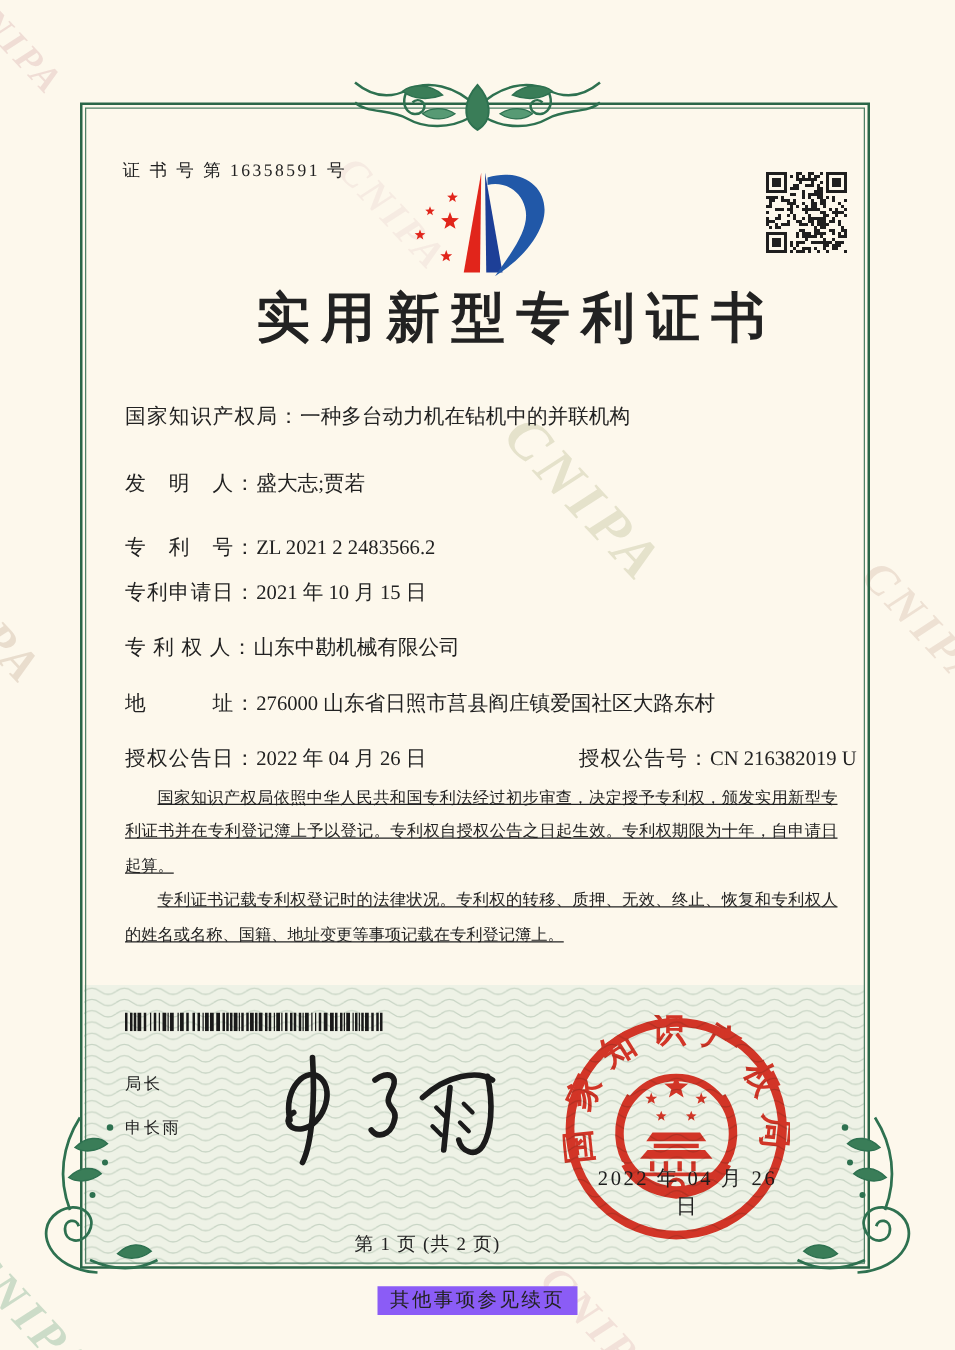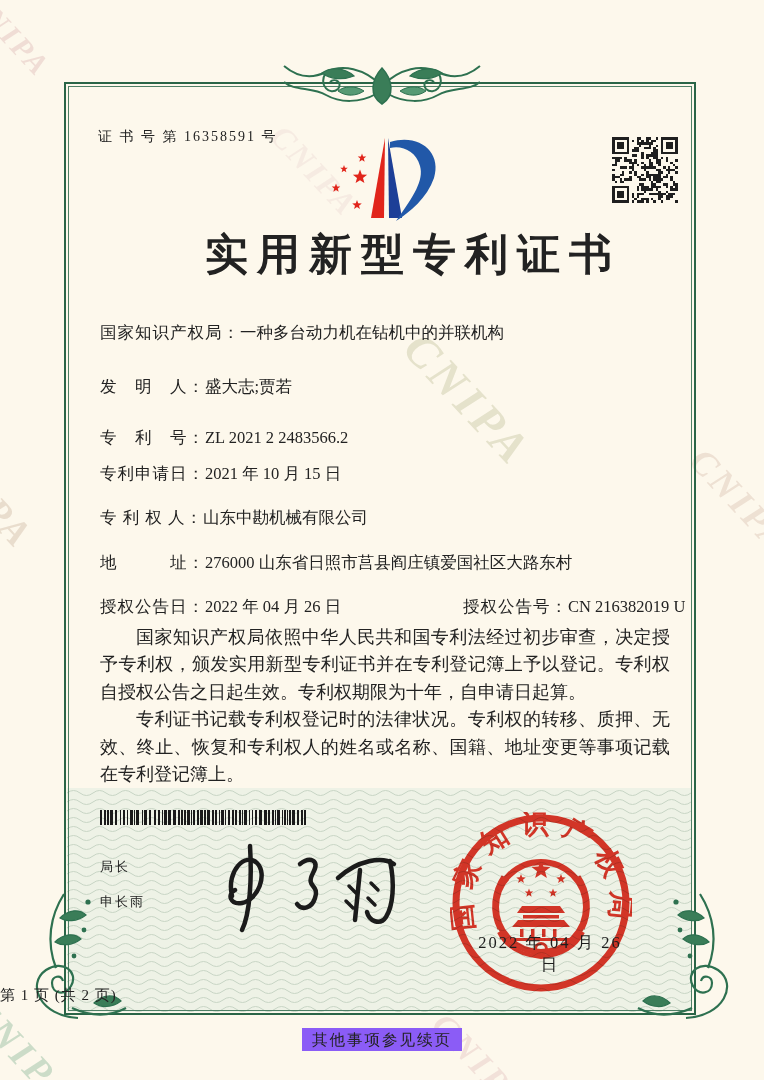--- a/index.html
+++ b/index.html
@@ -29,25 +29,25 @@
   .certno{ position:absolute; left:98px; top:128px; font-size:14px; letter-spacing:2px;}
   .title{
     position:absolute; left:0; top:226px; width:621px; text-align:right;
     font-size:43px; font-weight:bold; letter-spacing:9px;
   }
   .row{ position:absolute; left:100px; width:580px; font-size:16.5px; white-space:nowrap;}
   .row .lbl{ letter-spacing:1px; }
   .grant2{ position:absolute; left:363px; top:0; }
   .body-text{
     position:absolute; left:100px; top:624px; width:570px;
-    font-size:18px; line-height:27.4px; text-align:justify;
+    font-size:13px; line-height:27.4px; text-align:justify;text-decoration:underline;
   }
   .body-text p{ margin:0; text-indent:2em; }
   .sign-label{ position:absolute; left:100px; font-size:13px; letter-spacing:2px;}
-  .pagenum{ position:absolute; left:0; top:986px; width:684px; font-size:15px; letter-spacing:1px;}
+  .pagenum{ position:absolute; left:0; top:986px; width:684px; text-align:center; font-size:15px; letter-spacing:1px;}
   .note{ position:absolute; left:0; top:1030px; width:764px; text-align:center; font-size:15.5px; letter-spacing:2px;}
   .note span{ background:#8b5cf6; padding:3px 10px; }
   .sealdate{
     position:absolute; left:466px; top:932px; width:168px; text-align:center;
     font-size:16.5px; letter-spacing:2px; color:#1d1d1d; z-index:6;
   }
   svg{ display:block; }
 </style>
 </head>
 <body>

